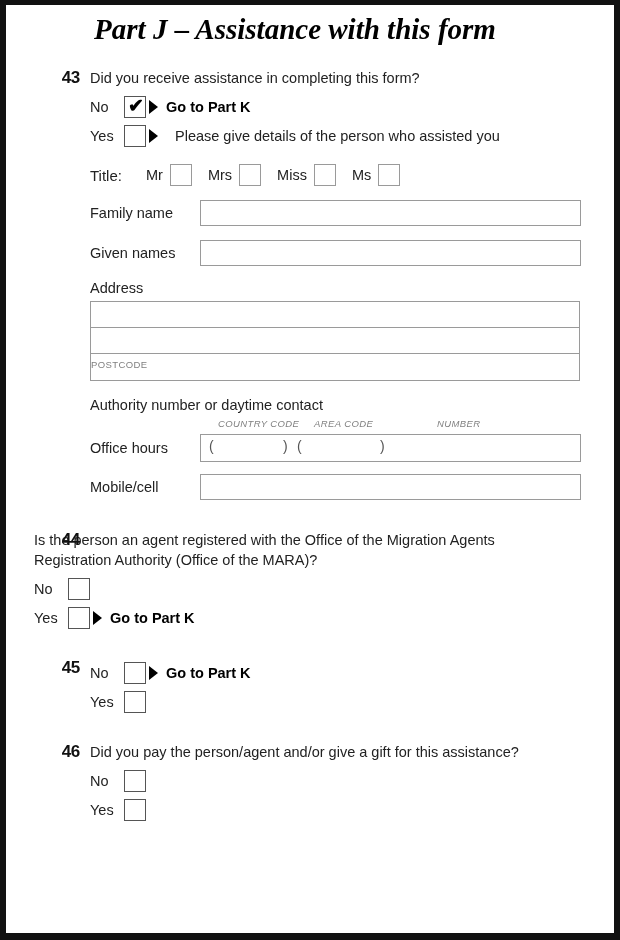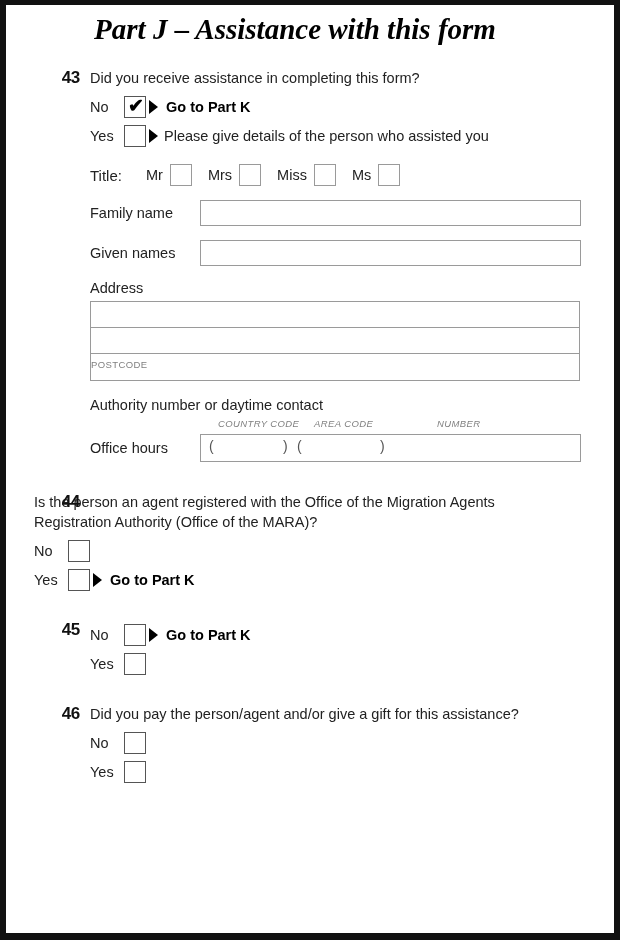--- a/index.html
+++ b/index.html
@@ -116,21 +116,21 @@
   .goto {
     font-size: 14.5px;
     font-weight: bold;
     color: #000;
     margin-left: 8px;
     white-space: nowrap;
   }
   .follow {
     font-size: 14.5px;
     color: #222;
-    margin-left: 6px;
+    margin-left: 17px;
     white-space: nowrap;
   }
 
   
   .title-row {
     display: flex;
     align-items: center;
     height: 30px;
   }
   .title-lead {
@@ -336,20 +336,24 @@
       <div class="field-row" style="margin-top:2px;">
         <span class="field-label">Office hours</span>
         <span class="phone-box">
           <span class="paren p1">(</span>
           <span class="paren p2">)</span>
           <span class="paren p3">(</span>
           <span class="paren p4">)</span>
         </span>
       </div>
 
+      <div class="field-row" style="margin-top:12px;">
+        <span class="field-label">Mobile/cell</span>
+        <span class="field-box w-name"></span>
+      </div>
     </div>
 
     <div class="q" style="margin-top:30px;padding-left:28px;">
       <div class="q-num">44</div>
       <div class="q-text">Is the person an agent registered with the Office of the Migration Agents Registration Authority (Office of the MARA)?</div>
 
       <div class="ans-row" style="margin-top:4px;">
         <span class="ans-label">No</span>
         <span class="cb"></span>
       </div>

